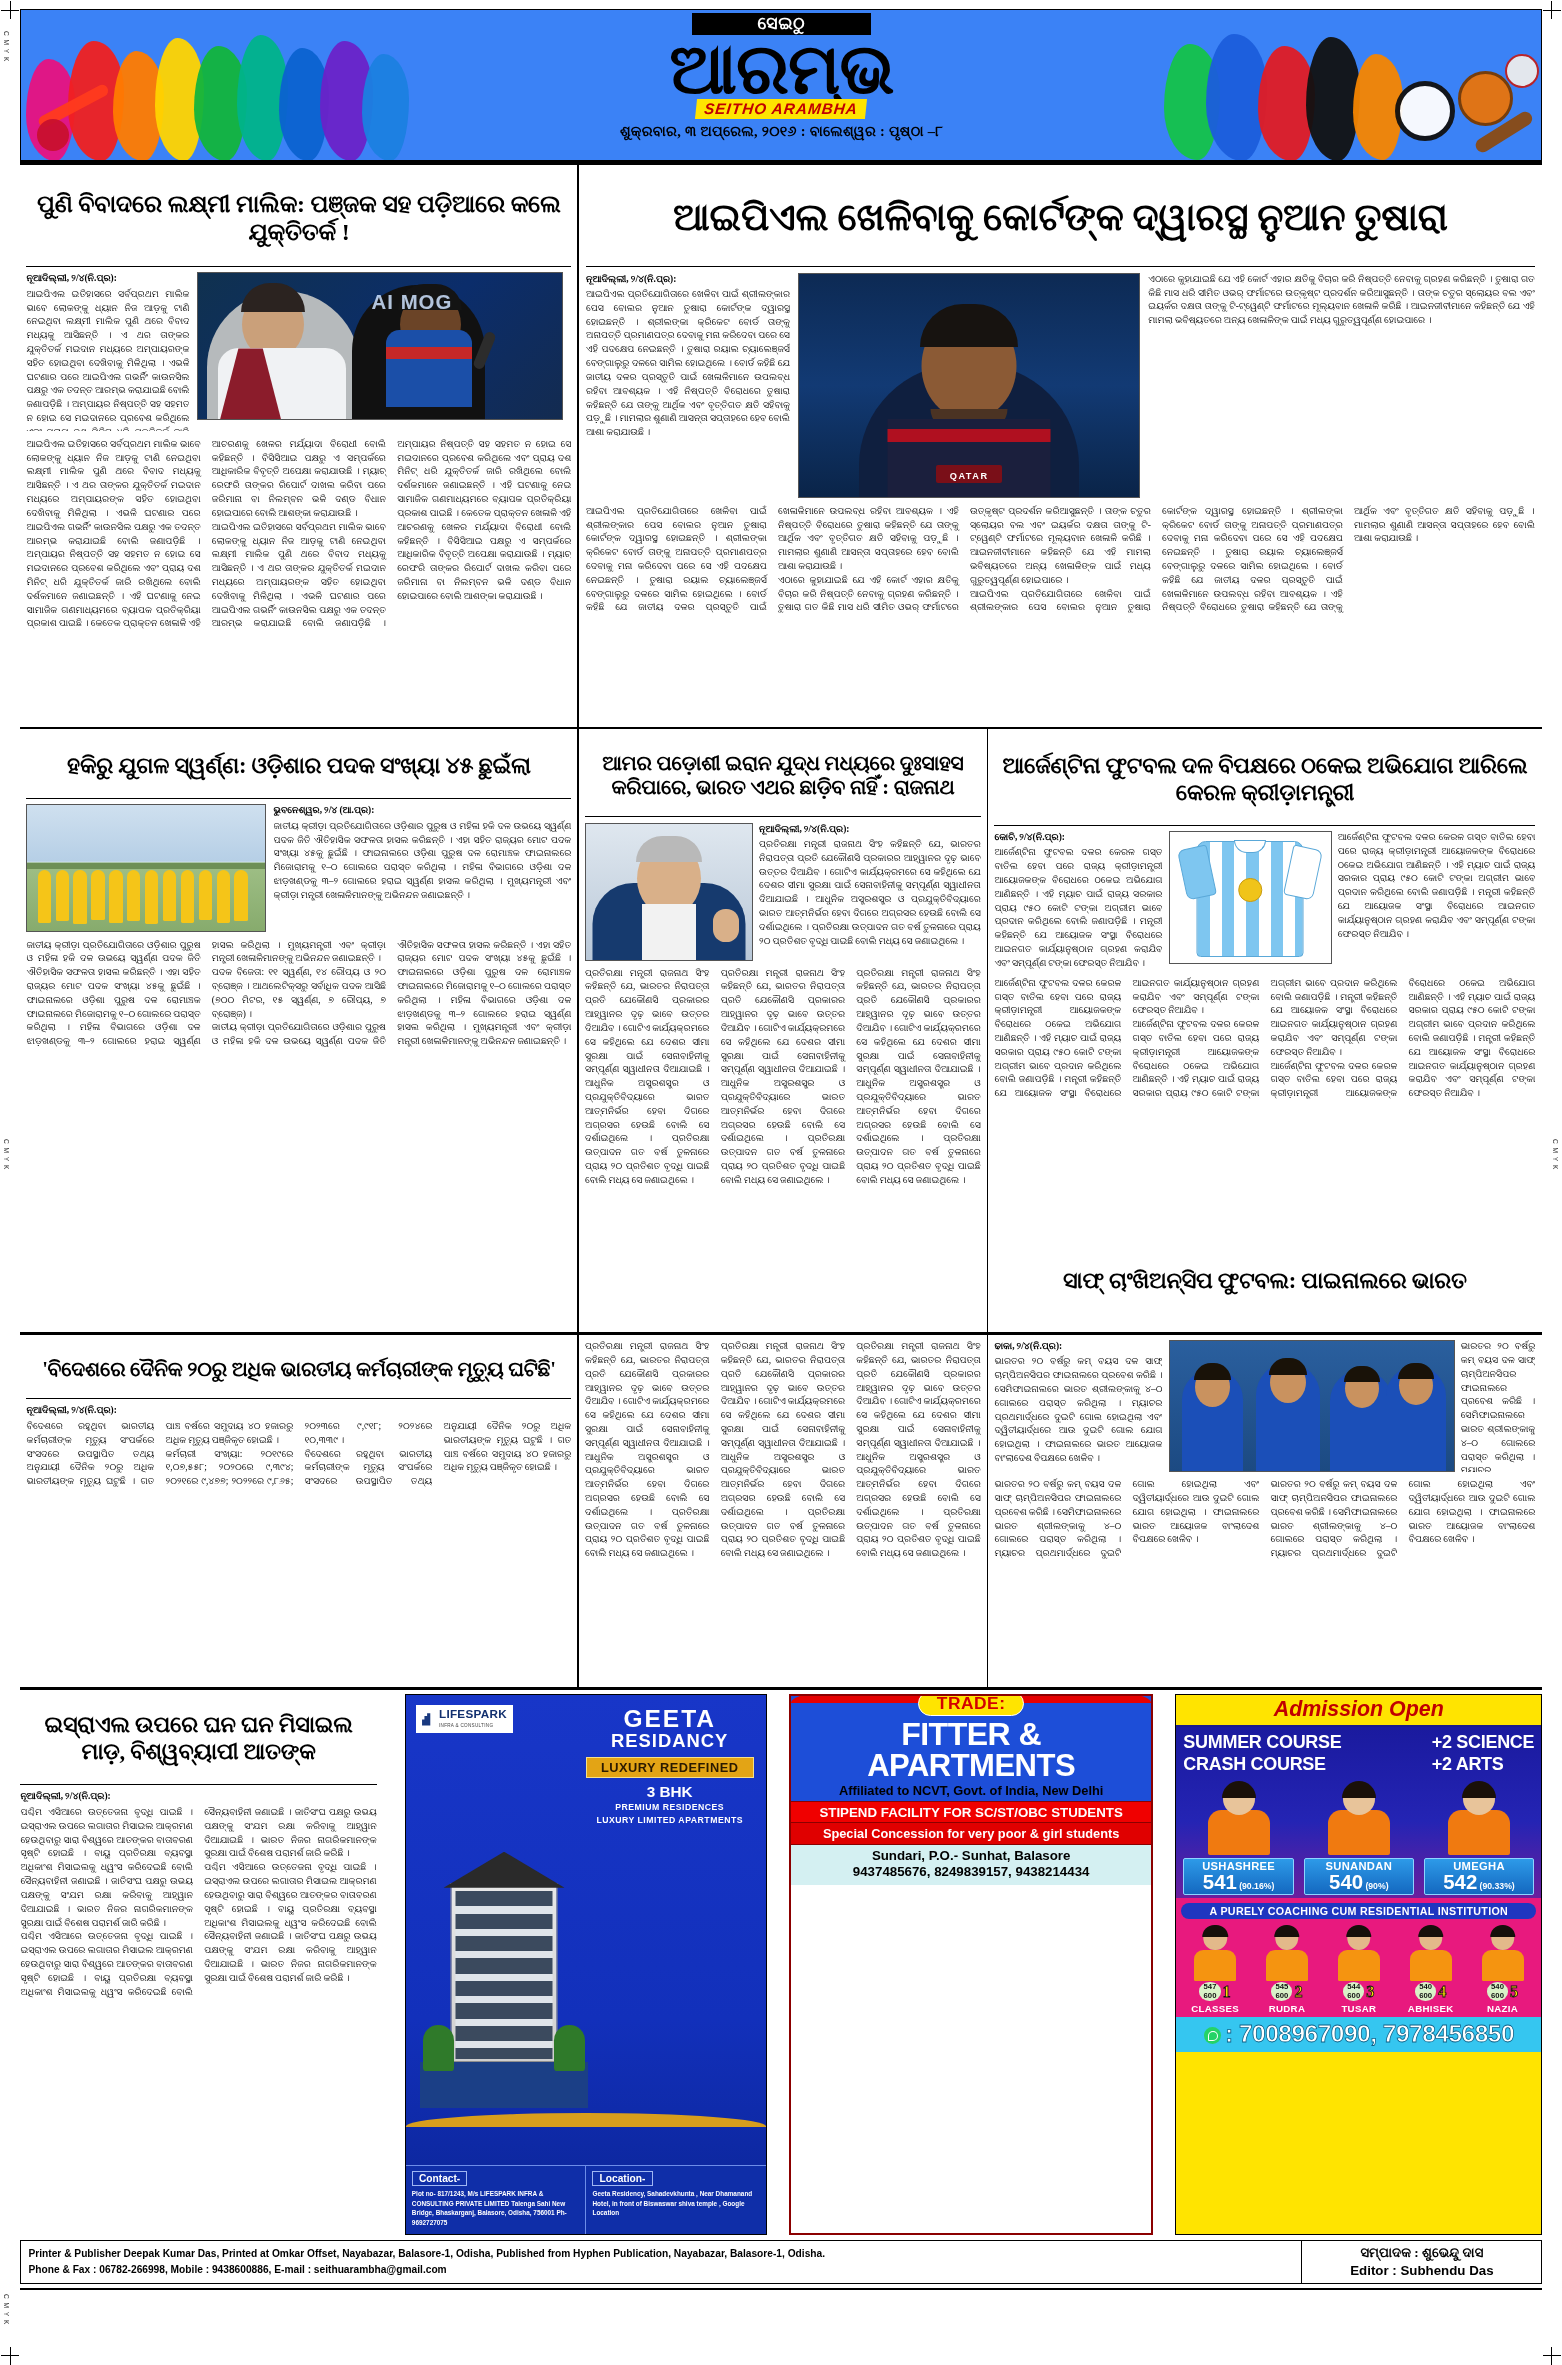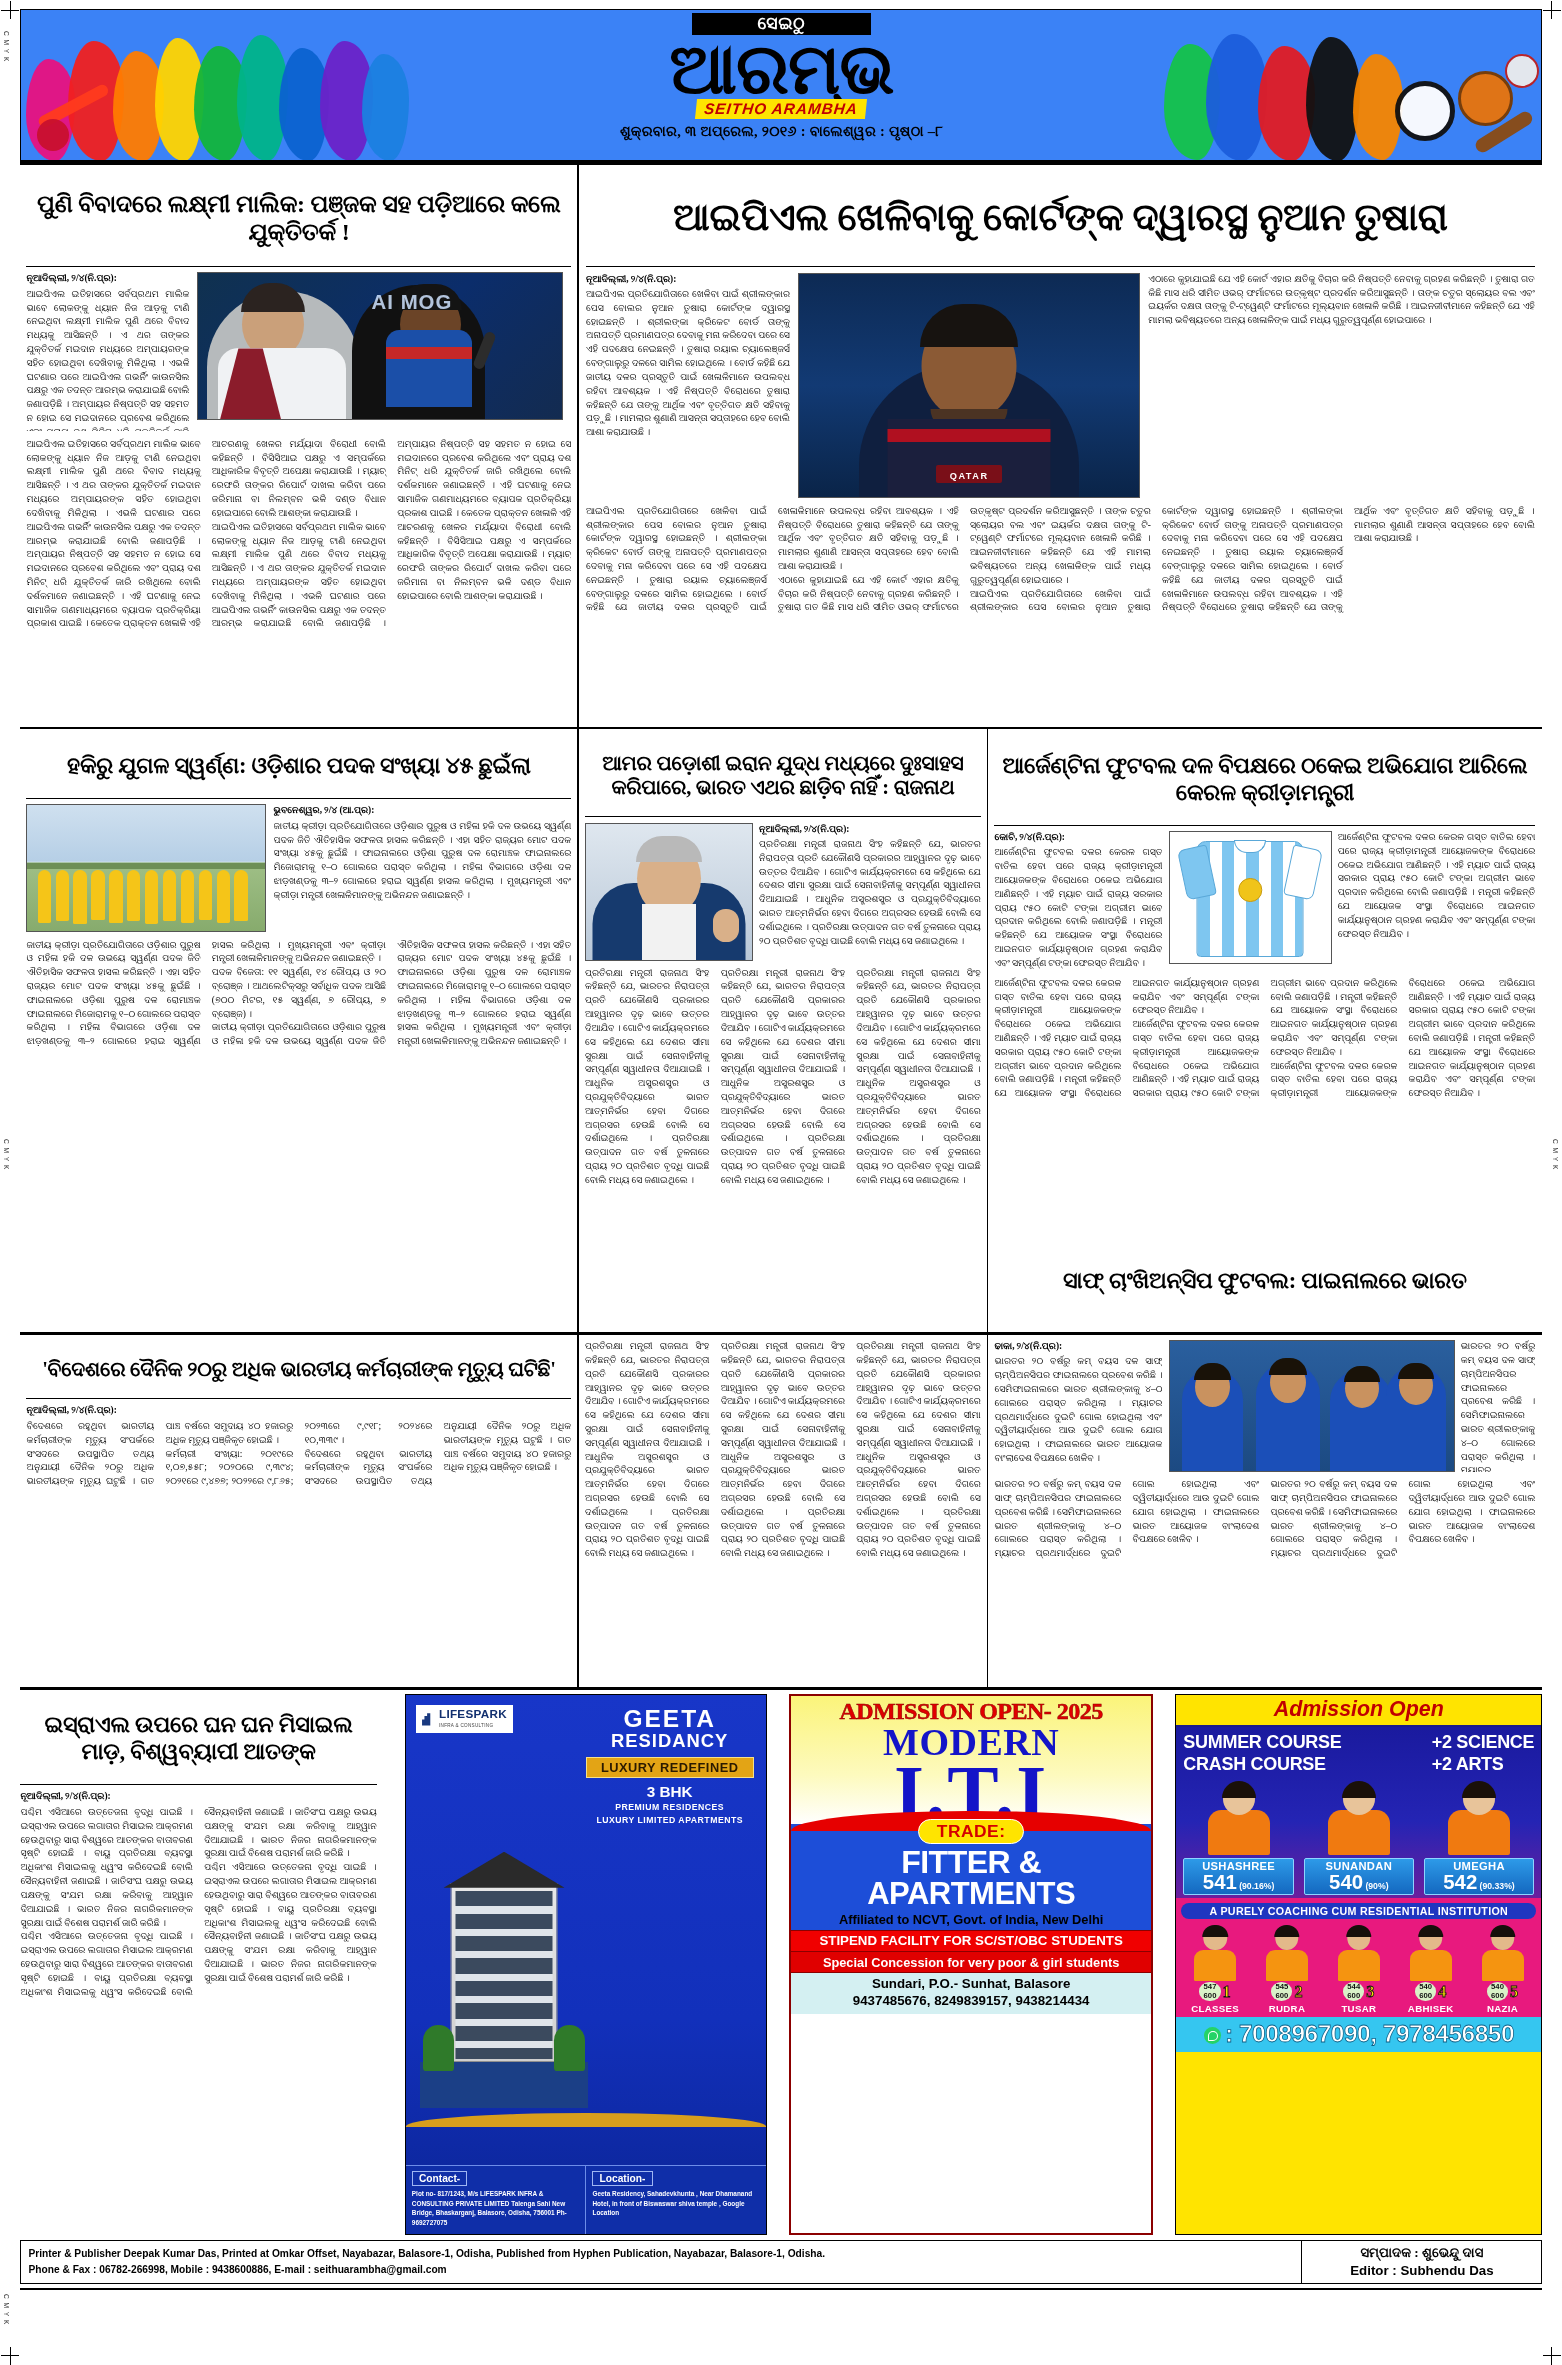--- a/index.html
+++ b/index.html
@@ -596,25 +596,20 @@
           <div class="gc-txt">Plot no- 817/1243, M/s LIFESPARK INFRA &amp; CONSULTING PRIVATE LIMITED Talenga Sahi New Bridge, Bhaskarganj, Balasore, Odisha, 756001 Ph-9692727075</div>
         </div>
         <div class="gc-half">
           <div class="gc-tag">Location-</div>
           <div class="gc-txt">Geeta Residency, Sahadevkhunta , Near Dhamanand Hotel, in front of Biswaswar shiva temple , Google Location</div>
         </div>
       </div>
     </div>
 
     <div class="ad ad-iti" style="width:375px;">
-      <div class="iti-top">
-        <div class="iti-adm">ADMISSION OPEN- 2025</div>
-        <div class="iti-modern">MODERN</div>
-        <div class="iti-big">I.T.I</div>
-      </div>
       <div class="iti-red">
         <div class="iti-trade">TRADE:</div>
         <div class="iti-fitter">FITTER &amp;</div>
         <div class="iti-elec">APARTMENTS</div>
         <div class="iti-aff">Affiliated to NCVT, Govt. of India, New Delhi</div>
       </div>
       <div class="iti-stipend">STIPEND FACILITY FOR SC/ST/OBC STUDENTS</div>
       <div class="iti-conc">Special Concession for very poor &amp; girl students</div>
       <div class="iti-addr">
         <div>Sundari, P.O.- Sunhat, Balasore</div>

